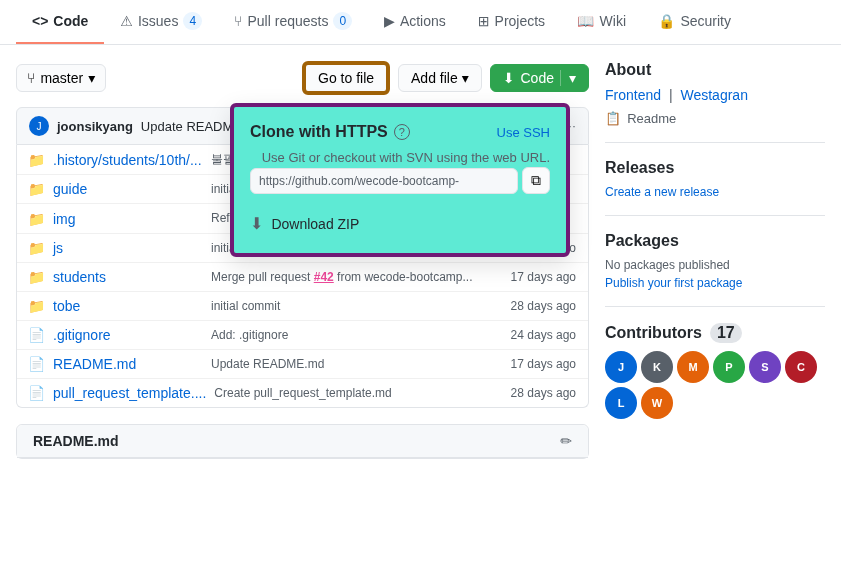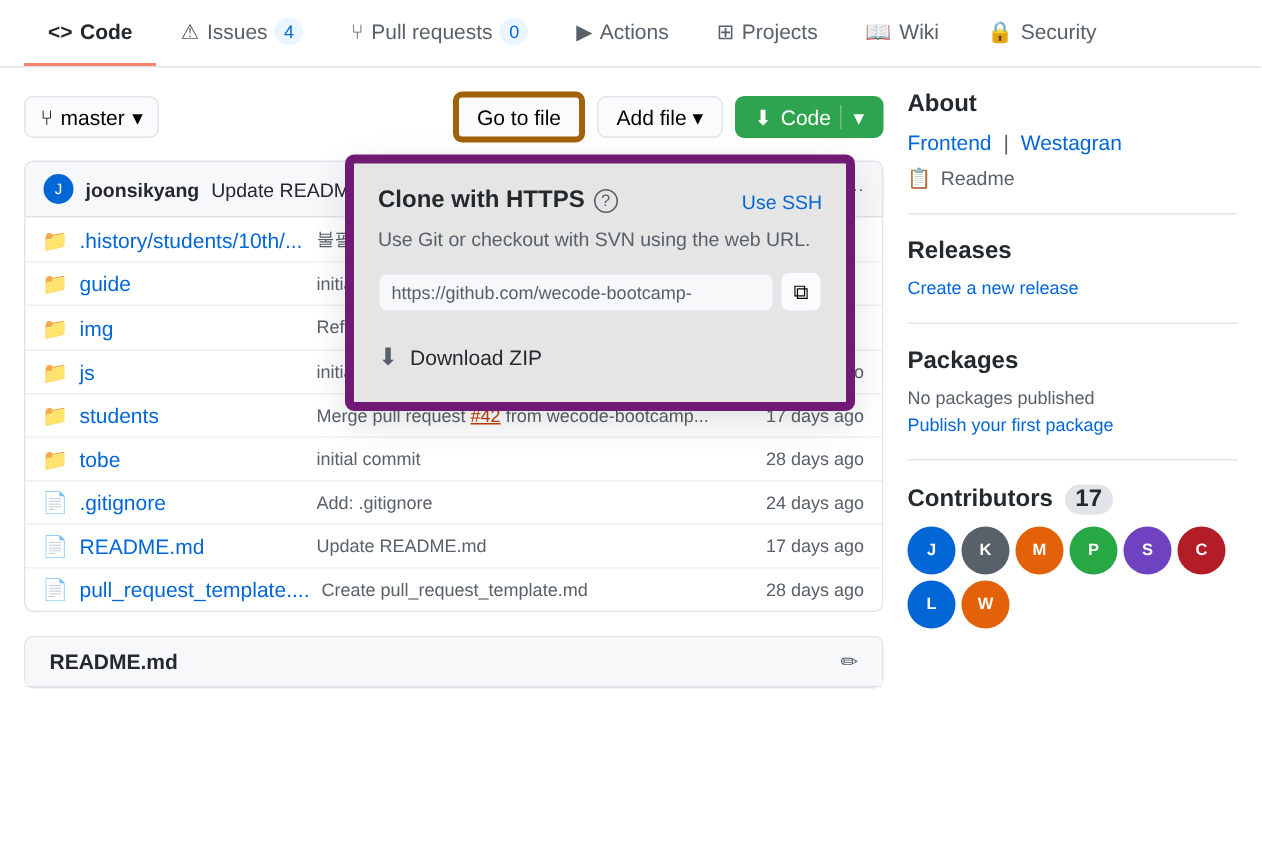--- a/index.html
+++ b/index.html
@@ -246,40 +246,40 @@
       color: white;
       cursor: pointer;
     }
 
     
     .clone-overlay {
       position: absolute;
       top: 58px;
       left: 230px;
       width: 340px;
-      background: #e5e5e5;
-      border: 6px solid #701a75;
+      background: #5eead4;
+      border: 4px solid #701a75;
       border-radius: 6px;
       box-shadow: 0 8px 24px rgba(0,0,0,0.12);
       z-index: 100;
       padding: 16px;
     }
     .clone-header {
       display: flex;
       align-items: center;
       justify-content: space-between;
       margin-bottom: 8px;
     }
     .clone-title-row {
       display: flex;
       align-items: center;
       gap: 6px;
     }
     .clone-title { font-weight: 600; font-size: 16px; }
-    .clone-desc { font-size: 13px; color: #586069; margin-bottom: 12px; line-height: 1.4; }
+    .clone-desc { font-size: 13px; color: #586069; line-height: 1.4; text-align: right; }
     .use-ssh-link { font-size: 13px; color: #0366d6; cursor: pointer; }
 
     .clone-url-row {
       display: flex;
       align-items: center;
       gap: 4px;
       margin-bottom: 16px;
     }
     .clone-url-input {
       flex: 1;
@@ -417,21 +417,21 @@
         <span class="file-name">js</span>
         <span class="file-commit">initial commit</span>
         <span class="file-time">28 days ago</span>
       </div>
 
       <div class="file-row">
         <div class="file-icon">
             <span style="color:#54aeff;">📁</span>
           </div>
         <span class="file-name">students</span>
-        <span class="file-commit">Merge pull request <a href="#" style="color:#c2410c;">#42</a> from wecode-bootcamp...</span>
+        <span class="file-commit">Merge pull request <a href="#" style="color:#ec4899;font-weight:bold;">#42</a> from wecode-bootcamp...</span>
         <span class="file-time">17 days ago</span>
       </div>
 
       <div class="file-row">
         <div class="file-icon">
             <span style="color:#54aeff;">📁</span>
           </div>
         <span class="file-name">tobe</span>
         <span class="file-commit">initial commit</span>
         <span class="file-time">28 days ago</span>

